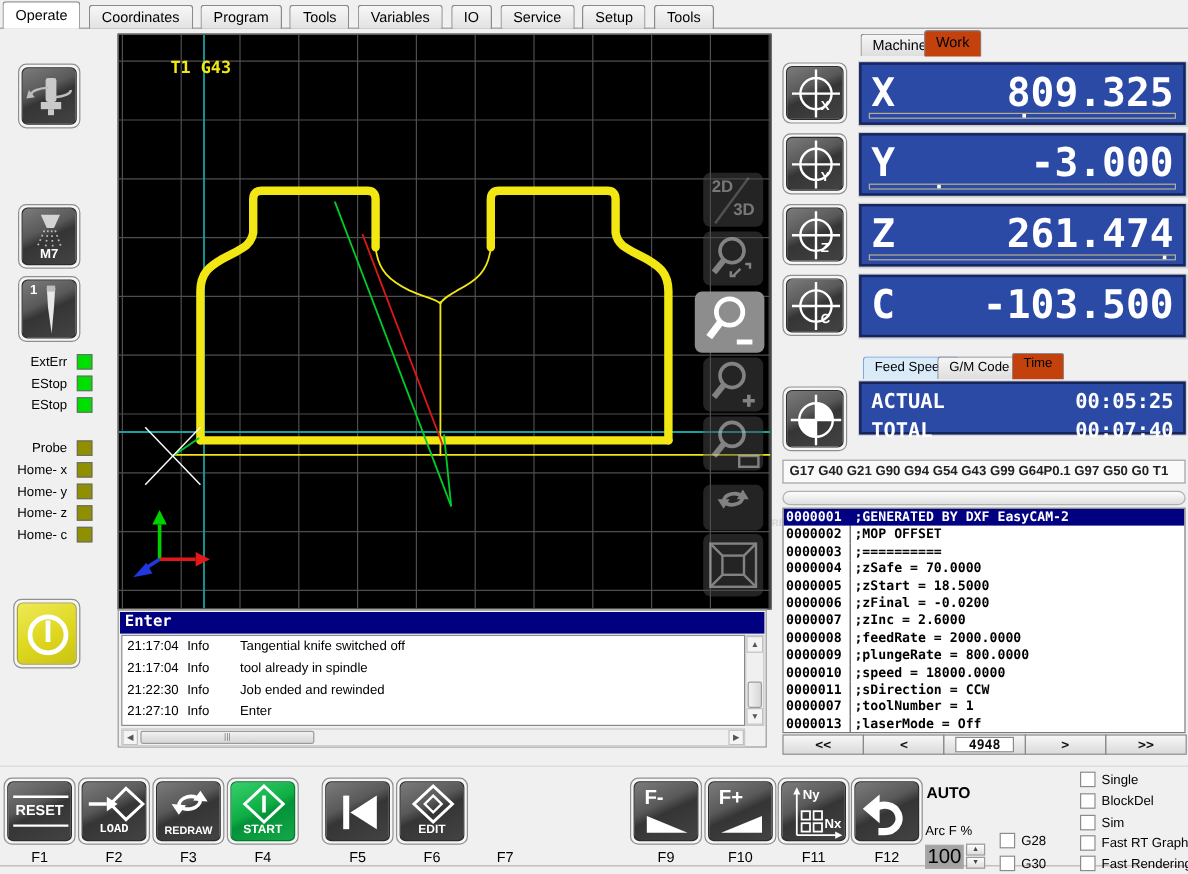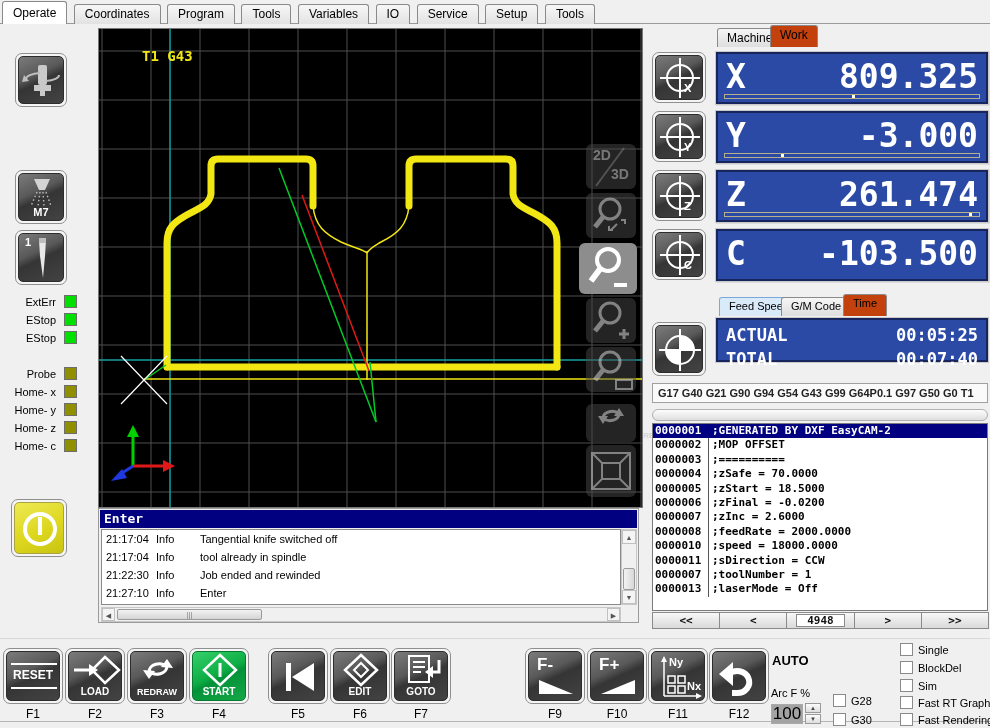--- a/index.html
+++ b/index.html
@@ -505,20 +505,24 @@
       </div>
     <div class="grow">
         <span class="num">0000007</span>
         <span class="txt">;zInc = 2.6000</span>
       </div>
     <div class="grow">
         <span class="num">0000008</span>
         <span class="txt">;feedRate = 2000.0000</span>
       </div>
     <div class="grow">
+        <span class="num">0000009</span>
+        <span class="txt">;plungeRate = 800.0000</span>
+      </div>
+    <div class="grow">
         <span class="num">0000010</span>
         <span class="txt">;speed = 18000.0000</span>
       </div>
     <div class="grow">
         <span class="num">0000011</span>
         <span class="txt">;sDirection = CCW</span>
       </div>
     <div class="grow">
         <span class="num">0000007</span>
         <span class="txt">;toolNumber = 1</span>
@@ -550,21 +554,21 @@
     </div>
     <div class="fkey" style="left:4px;">F1</div>
 
     <div class="bez" style="left:65px; top:9px; width:60px; height:56px;">
       <div class="dk">
           <svg width="54" height="36" viewBox="0 0 54 36">
         <line x1="5" y1="18" x2="20" y2="18" stroke="#fff" stroke-width="3"></line>
             <polygon points="20,12 20,24 29,18" fill="#fff"></polygon>
         <polygon points="36,5 50,18 36,31 23,18" stroke="#fff" stroke-width="2.5" fill="none"></polygon>
       </svg>
-        <div class="cap" style="bottom:3px; font-size:10px;">LOAD</div>
+        <div class="cap" style="bottom:3px; font-size:10px;font-family:Liberation Mono, monospace;">LOAD</div>
         </div>
     </div>
     <div class="fkey" style="left:66px;">F2</div>
 
     <div class="bez" style="left:127px; top:9px; width:60px; height:56px;">
       <div class="dk">
           <svg width="54" height="34" viewBox="0 0 54 34">
         <path d="M18,20 a10,8 0 0 1 18,-5" stroke="#fff" stroke-width="3" fill="none"></path>
         <polygon points="36,7 42,16 30,15" fill="#fff"></polygon>
         <path d="M36,14 a10,8 0 0 1 -18,5" stroke="#fff" stroke-width="3" fill="none"></path>
@@ -600,33 +604,20 @@
       <div class="dk">
           <svg width="54" height="36" viewBox="0 0 54 36">
         <polygon points="27,3 43,18 27,33 11,18" stroke="#fff" stroke-width="2.5" fill="none"></polygon>
         <polygon points="27,11 34,18 27,25 20,18" stroke="#fff" stroke-width="2" fill="none"></polygon>
       </svg>
         <div class="cap" style="bottom:3px; font-size:10px;">EDIT</div>
         </div>
     </div>
     <div class="fkey" style="left:331px;">F6</div>
 
-    <div class="bez" style="left:391px; top:9px; width:60px; height:56px;">
-      <div class="dk">
-          <svg width="54" height="36" viewBox="0 0 54 36">
-        <rect x="14" y="4" width="20" height="26" stroke="#fff" stroke-width="2" fill="none"></rect>
-        <line x1="18" y1="10" x2="30" y2="10" stroke="#fff" stroke-width="2"></line>
-        <line x1="18" y1="15" x2="30" y2="15" stroke="#fff" stroke-width="2"></line>
-        <line x1="18" y1="20" x2="26" y2="20" stroke="#fff" stroke-width="2"></line>
-        <path d="M44,8 v12 h-8" stroke="#fff" stroke-width="3" fill="none"></path>
-        <polygon points="38,14 38,26 30,20" fill="#fff"></polygon>
-      </svg>
-        <div class="cap" style="bottom:3px; font-size:10px;">GOTO</div>
-        </div>
-    </div>
     <div class="fkey" style="left:392px;">F7</div>
 
     <div class="bez" style="left:525px; top:9px; width:60px; height:56px;">
       <div class="dk">
           <div class="cap" style="top:3px; text-align:left; left:8px; width:auto; font-size:17px;">F-</div>
         <svg width="54" height="50" viewBox="0 0 54 50">
             <polygon points="10,28 10,42 44,42" fill="#fff"></polygon>
           </svg>
         </div>
     </div>

